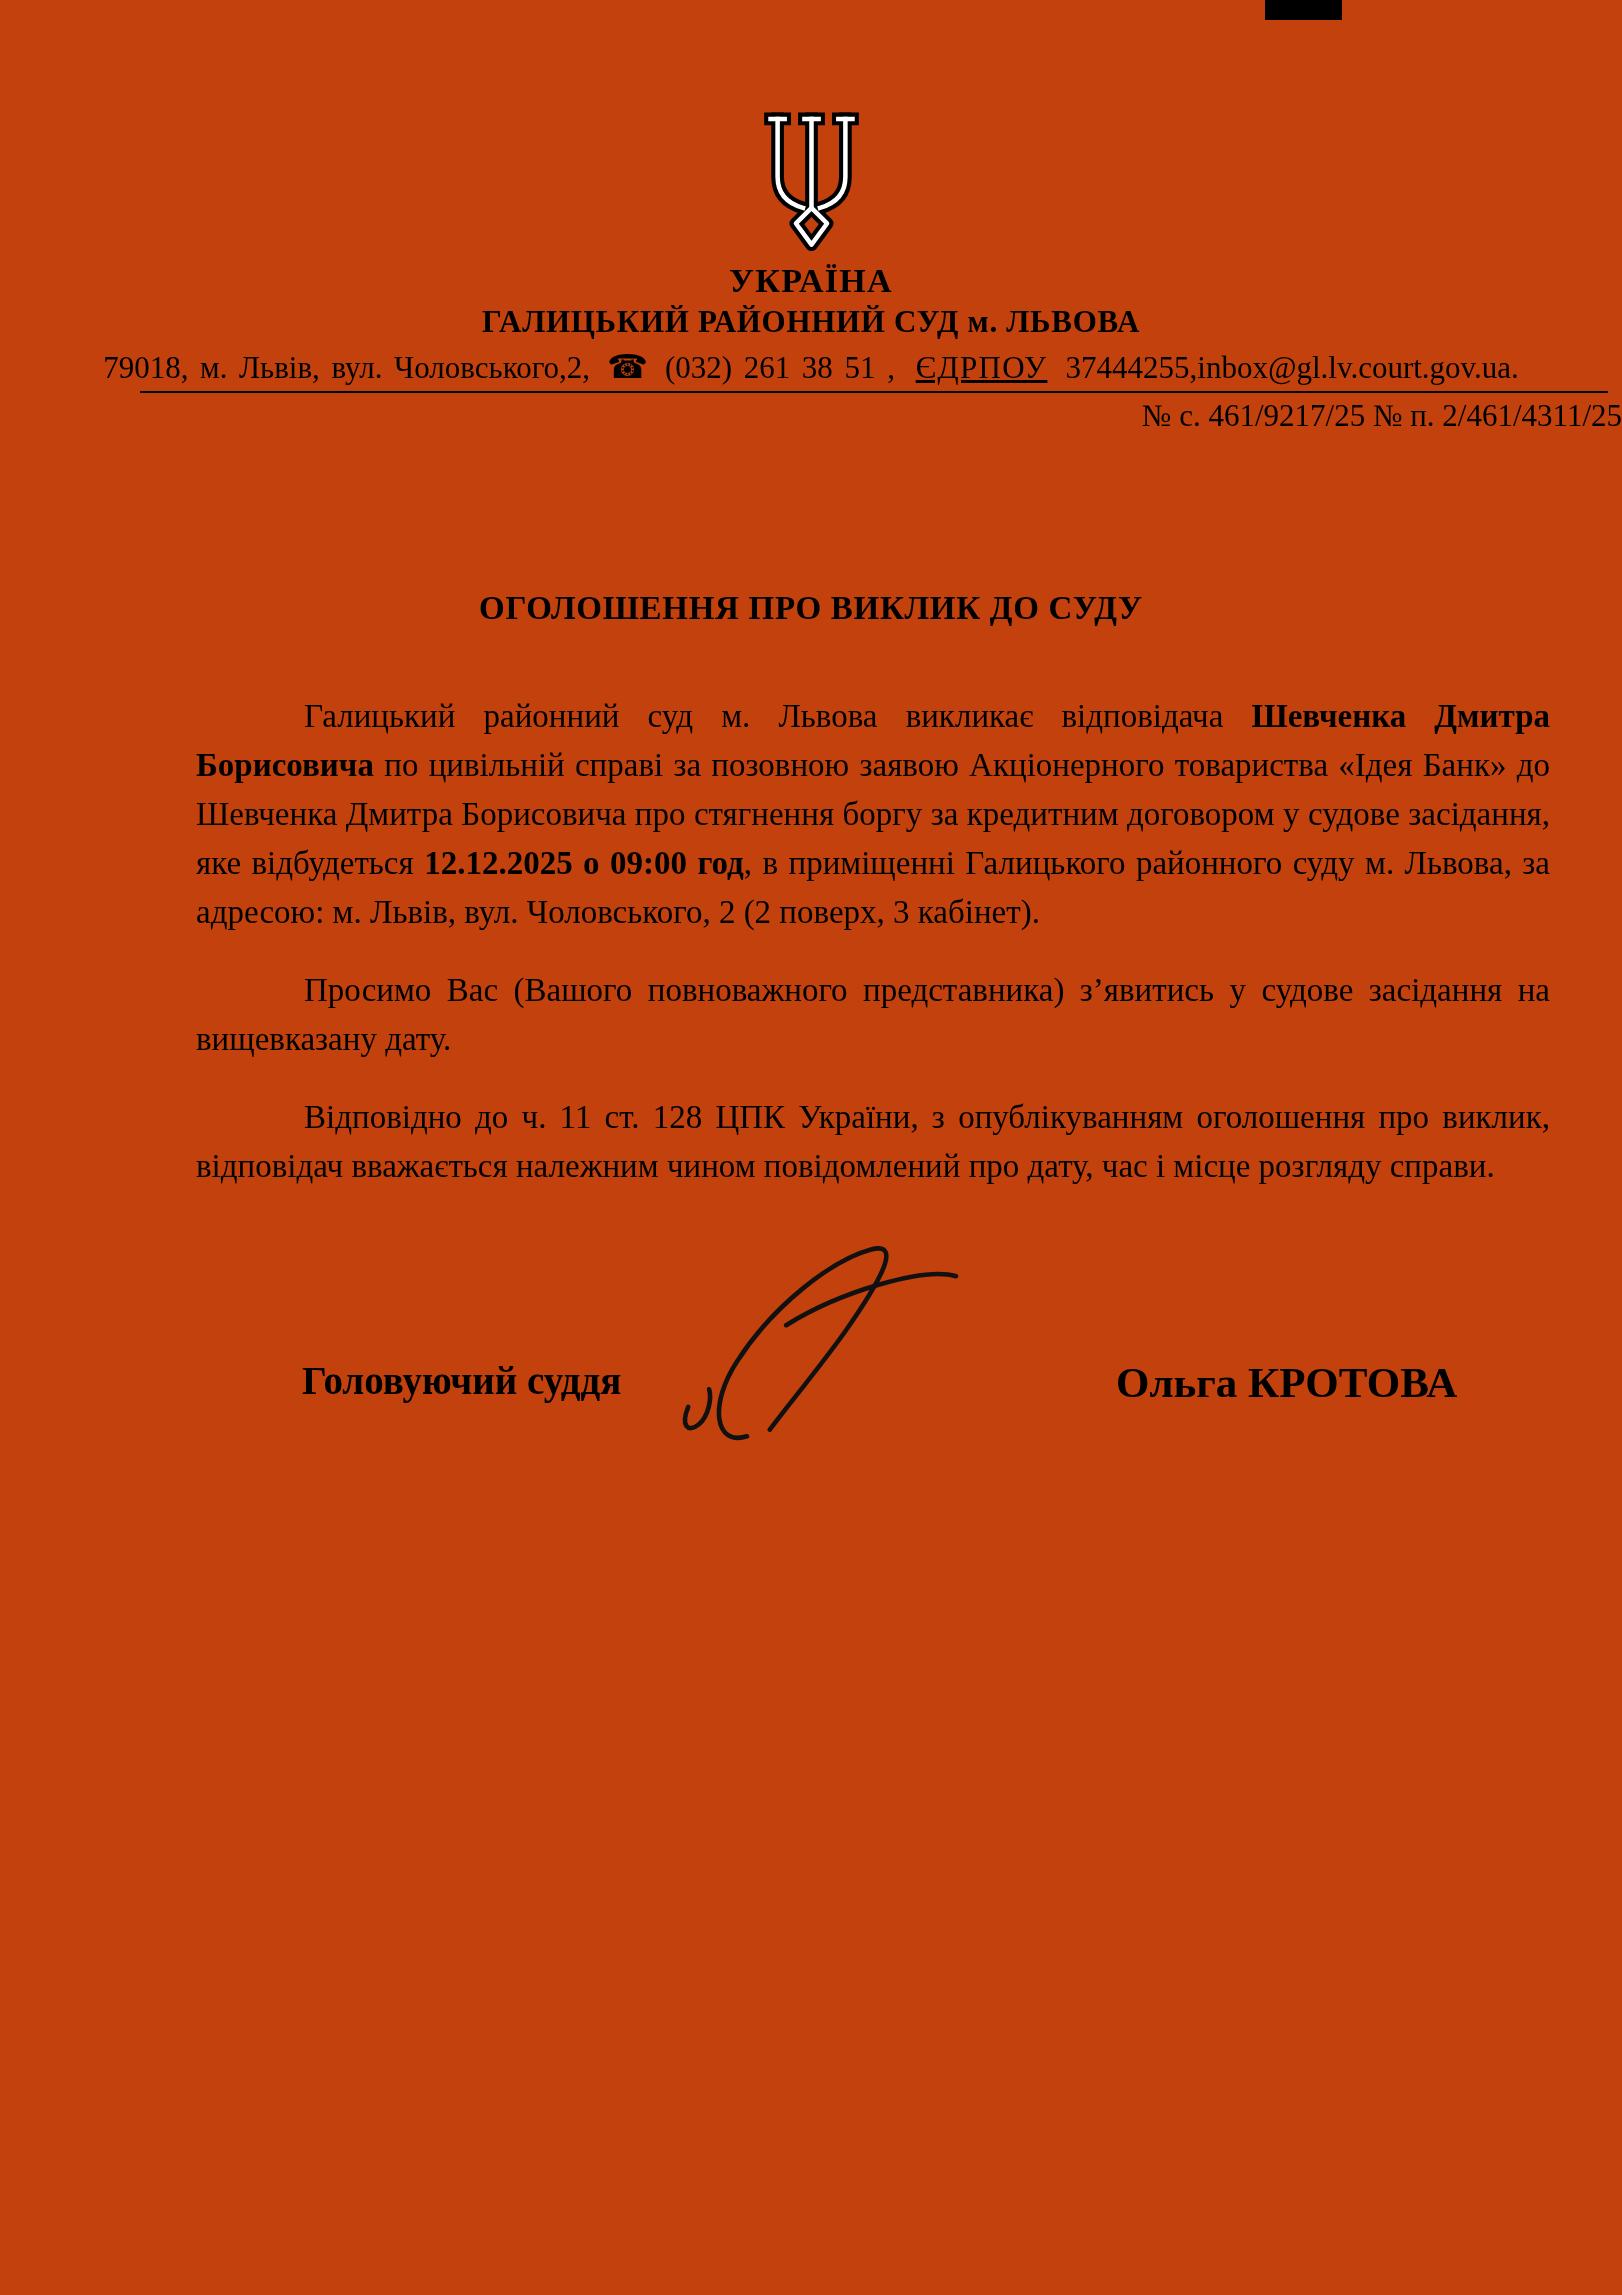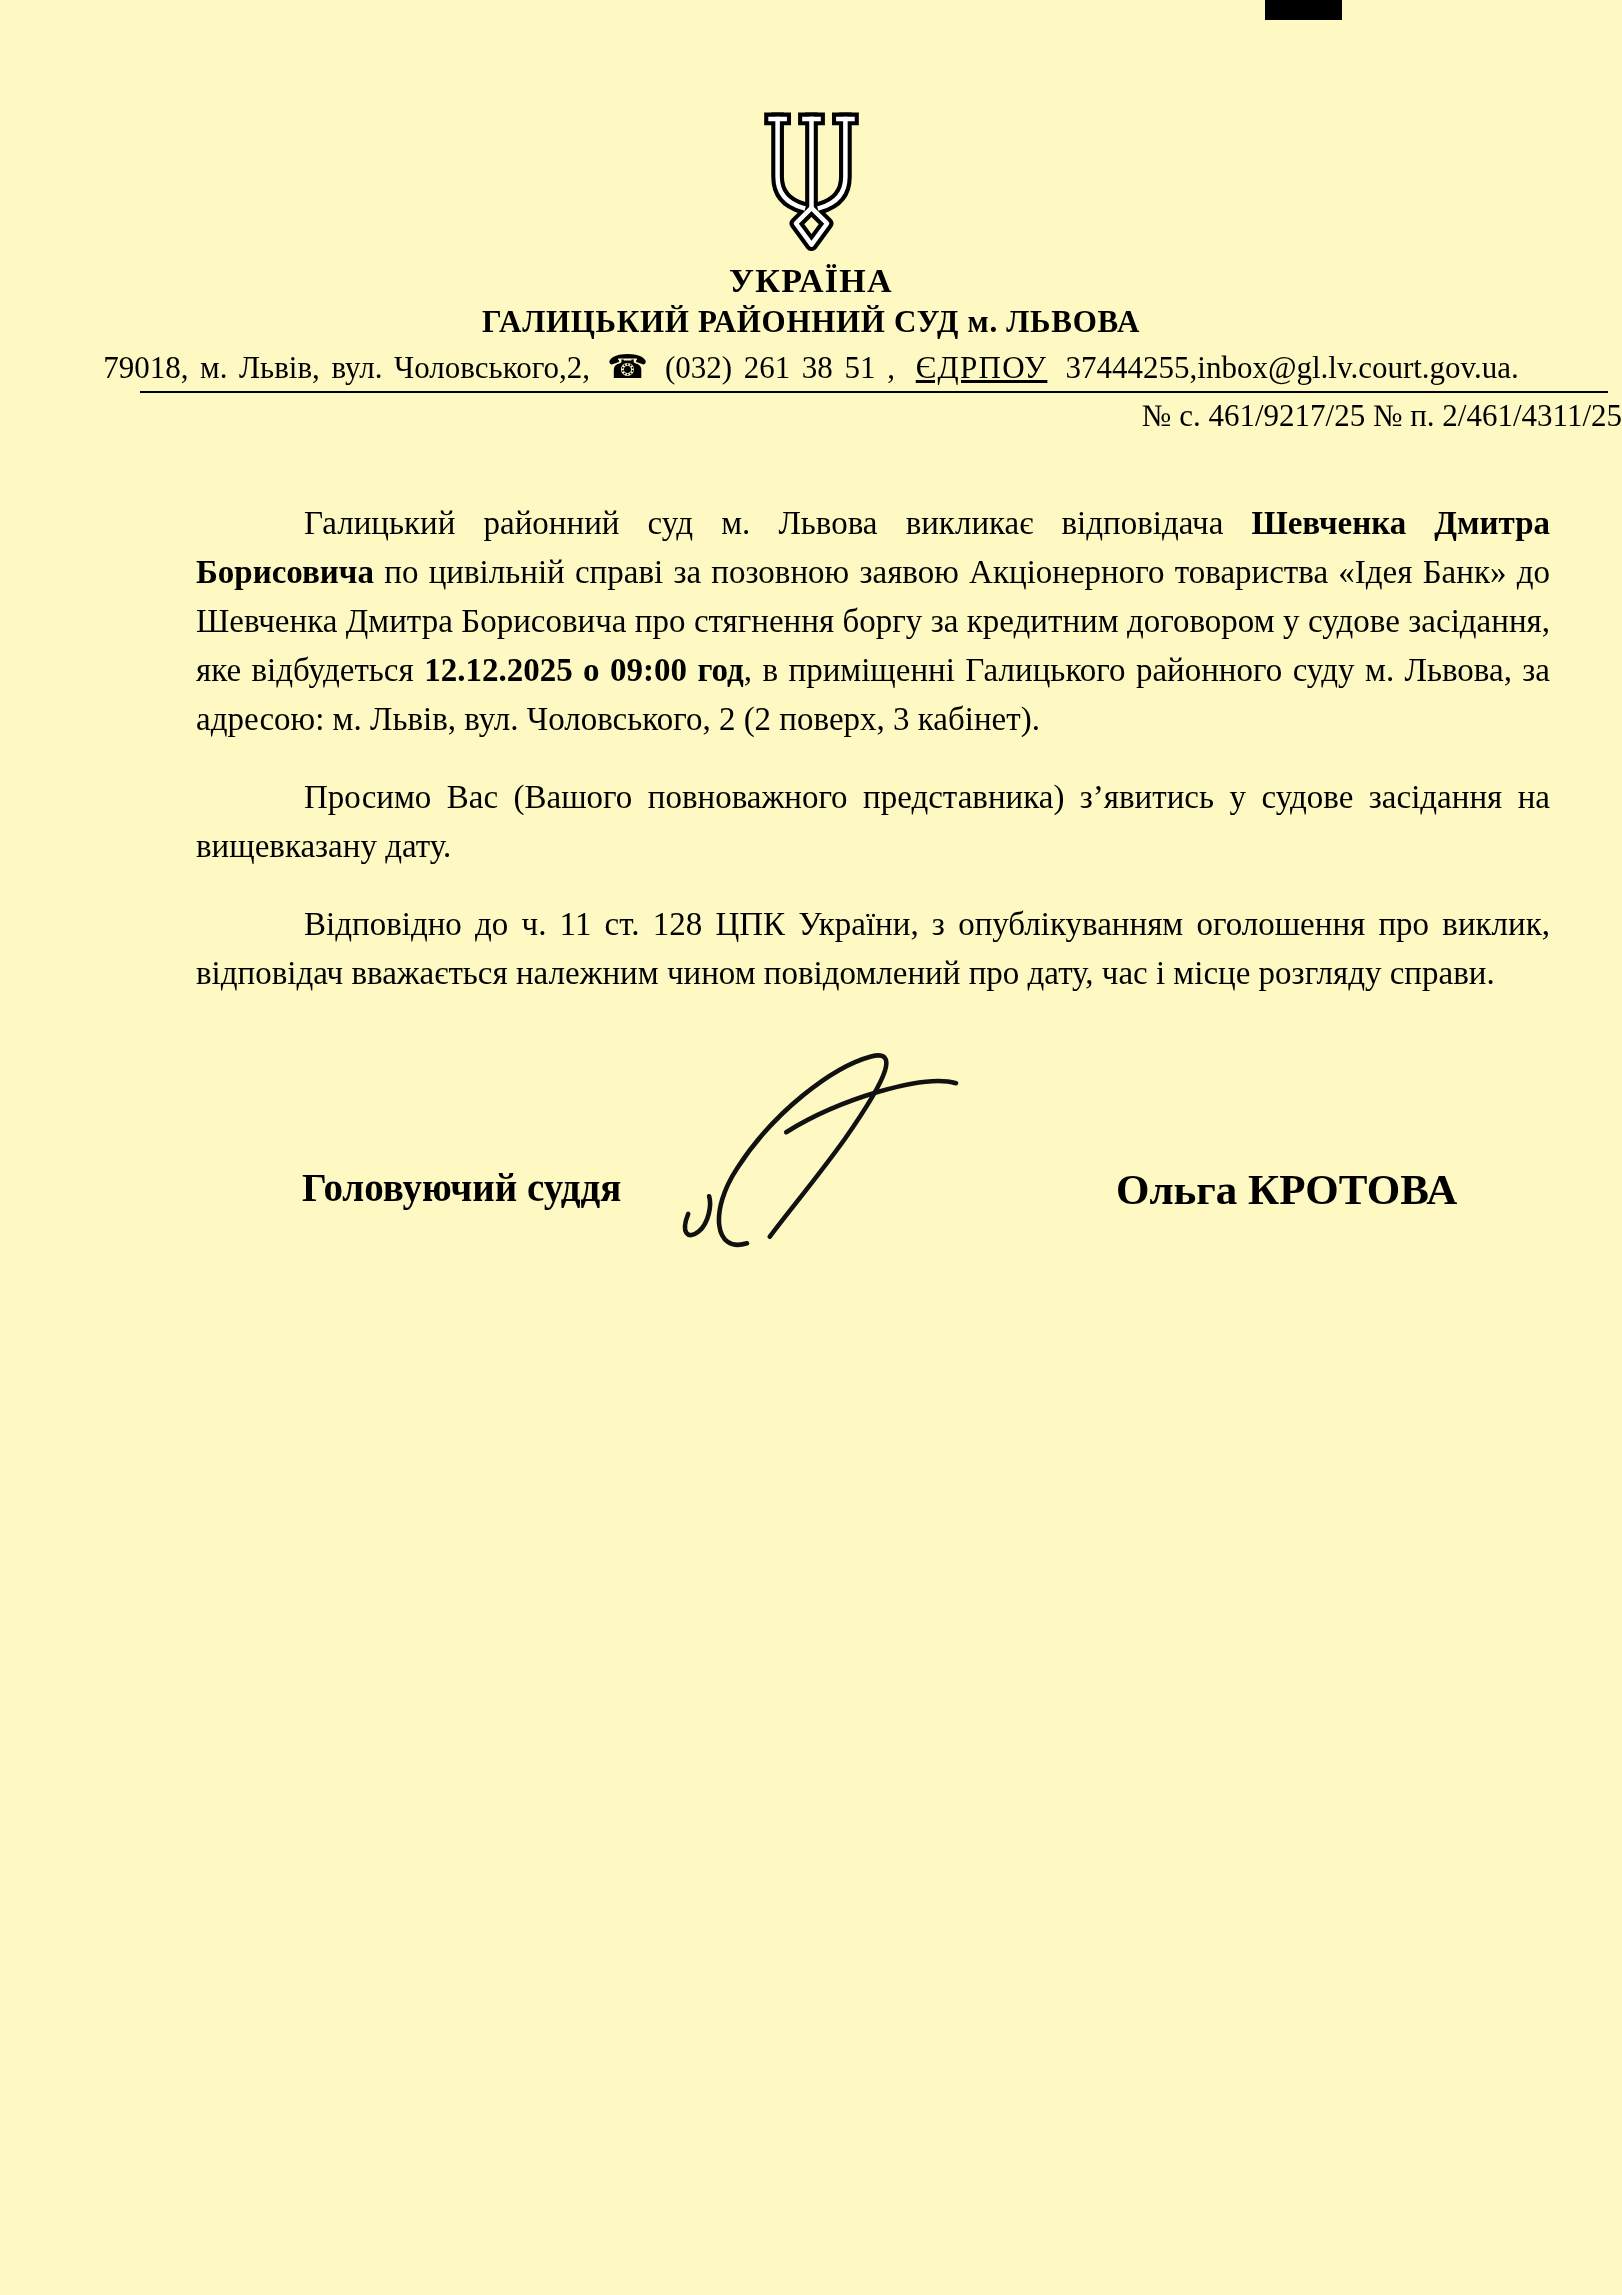--- a/index.html
+++ b/index.html
@@ -1,21 +1,21 @@
 <!DOCTYPE html>
 <html style="font-size:10.5px"><head>
 <meta charset="utf-8">
 <style>
   * { margin: 0; padding: 0; box-sizing: border-box; }
   html, body { background: #ffffff; }
   .page {
     position: relative;
     width: 1622px;
     height: 2295px;
-    background: #fef9c3;
+    background: #c2410c;
     color: #000;
     font-family: "Liberation Serif", "DejaVu Serif", serif;
     overflow: hidden;
   }
   .corner-mark {
     position: absolute;
     left: 1265px; top: 0;
     width: 77px; height: 19.6px;
     background: #000;
   }
@@ -87,20 +87,21 @@
       <span>79018,  м. Львів,  вул. Чоловського,2,</span>
       <span class="phone-icon">☎</span>
       <span>(032) 261 38 51 ,</span>
       <span class="edrpou">ЄДРПОУ</span>
       <span>37444255,inbox@gl.lv.court.gov.ua.</span>
     </div>
     <hr class="rule">
     <div class="case-numbers">№ с. 461/9217/25 № п. 2/461/4311/25</div>
   </header>
 
+  <h1 class="title">ОГОЛОШЕННЯ ПРО ВИКЛИК ДО СУДУ</h1>
 
   <main class="body-text">
     <p class="para"><span>Галицький районний суд м. Львова викликає відповідача </span><strong>Шевченка Дмитра Борисовича</strong><span> по цивільній справі за позовною заявою Акціонерного товариства «Ідея Банк» до Шевченка Дмитра Борисовича про стягнення боргу за кредитним договором у судове засідання, яке відбудеться </span><strong>12.12.2025 о 09:00 год</strong><span>, в приміщенні Галицького районного суду м. Львова, за адресою: м. Львів, вул. Чоловського, 2 (2 поверх, 3 кабінет).</span></p>
     <p class="para">Просимо Вас (Вашого повноважного представника) з’явитись у судове засідання на вищевказану дату.</p>
     <p class="para">Відповідно до ч. 11 ст. 128 ЦПК України, з опублікуванням оголошення про виклик, відповідач вважається належним чином повідомлений про дату, час і місце розгляду справи.</p>
   </main>
 
   <div class="signature-row">
     <span class="sig-role">Головуючий суддя</span>
     <svg class="sig-svg" viewBox="0 0 496 316" aria-hidden="true">

